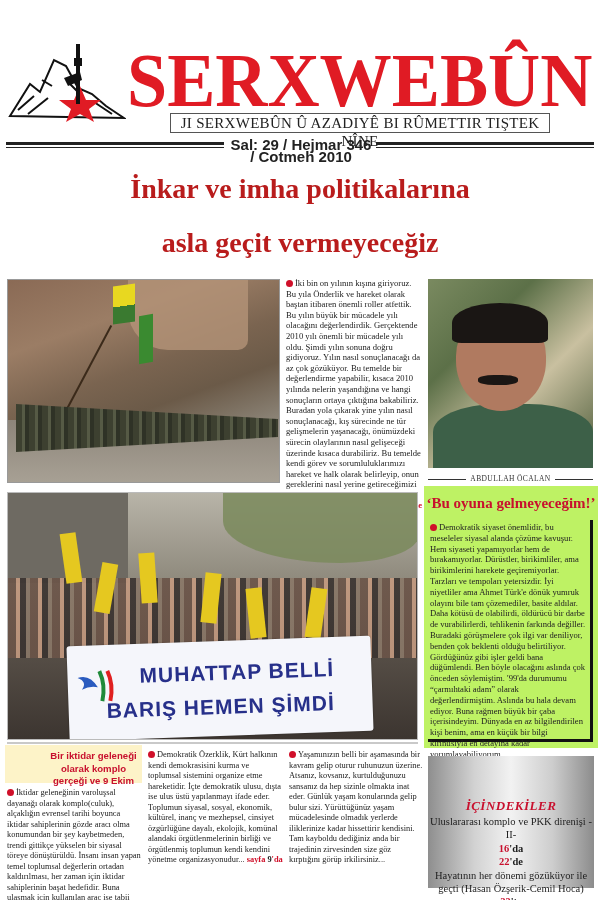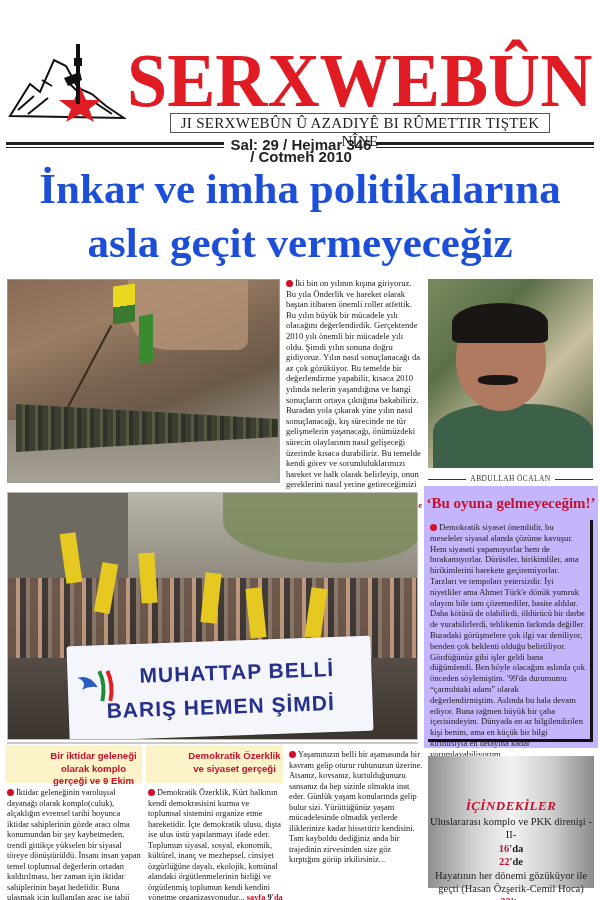--- a/index.html
+++ b/index.html
@@ -23,22 +23,22 @@
     .issue-bar .rule { position: absolute; top: 3px; height: 6px; border-top: 3px solid #222; border-bottom: 1px solid #222; }
     .issue-bar .rule.l { left: 0; width: 218px; }
     .issue-bar .rule.r { left: 370px; width: 218px; }
     .issue-bar .issue-text {
       position: absolute; left: 222px; top: 0; width: 146px; text-align: center;
       font-family: "Liberation Sans", sans-serif; font-weight: 700; font-size: 15px; line-height: 12px; color: #222;
     }
 
     .headline {
       position: absolute; left: 0; top: 162px; width: 600px; text-align: center;
-      font-family: "Liberation Serif", serif; font-weight: 700; color: #1d4ed8;
-      font-size: 43px; line-height: 54px;
+      font-family: "Liberation Serif", serif; font-weight: 700; color: #b91c1c;
+      font-size: 28px; line-height: 54px;
     }
 
     .photo1 {
       position: absolute; left: 7px; top: 279px; width: 273px; height: 204px;
       background:
         linear-gradient(180deg, rgba(0,0,0,0) 0%, rgba(0,0,0,0) 55%, rgba(60,60,40,0.0) 55%),
         linear-gradient(160deg, #8a6a55 0%, #9b7d65 25%, #7a6450 45%, #6b5a48 60%, #8a8275 78%, #9d968a 100%);
       overflow: hidden; border: 1px solid #999;
     }
     .photo1 .cliff { position: absolute; left: 120px; top: 0; width: 120px; height: 70px; background: #b49478; border-radius: 0 0 10px 40px; opacity: 0.8; }
@@ -69,21 +69,21 @@
     .photo-ocalan .moustache { position: absolute; left: 50px; top: 96px; width: 40px; height: 10px; background: #1a1614; border-radius: 40%; }
     .photo-ocalan .shirt { position: absolute; left: 5px; top: 125px; width: 160px; height: 70px; background: #3d6048; border-radius: 40% 40% 0 0; }
 
     .caption-rule { position: absolute; left: 428px; top: 473px; width: 165px; height: 12px; }
     .caption-rule .l, .caption-rule .r { position: absolute; top: 6px; height: 1px; background: #333; width: 38px; }
     .caption-rule .l { left: 0; } .caption-rule .r { right: 0; }
     .caption-rule .t { position: absolute; left: 38px; width: 89px; top: 0; text-align: center; font-size: 7.5px; line-height: 12px; letter-spacing: 0.4px; color: #333; }
 
     .interview {
       position: absolute; left: 424px; top: 486px; width: 174px; height: 262px;
-      background: #c4b5fd;
+      background: #bef264;
     }
     .interview h2 {
       position: absolute; left: 0; top: 8px; width: 174px; text-align: center;
       color: #c8102e; font-weight: 700; font-size: 15px; line-height: 18px;
     }
     .interview .box {
       position: absolute; left: 4px; top: 34px; width: 165px; height: 222px;
       border-right: 3px solid #111; border-bottom: 3px solid #111;
       font-size: 8.6px; line-height: 10.8px; color: #222; padding: 2px 4px 16px 2px;
     }
@@ -216,21 +216,20 @@
 
 <div class="sub-article sub1">
   <div class="sub-head">Bir iktidar geleneği olarak komplo gerçeği ve 9 Ekim</div>
   <div class="sub-body">
     <span class="bullet"></span><span>İktidar geleneğinin varoluşsal dayanağı olarak komplo(culuk), alçaklığın evrensel tarihi boyunca iktidar sahiplerinin gözde aracı olma konumundan bir şey kaybetmeden, trendi gittikçe yükselen bir siyasal töreye dönüştürüldü. İnsanı insan yapan temel toplumsal değerlerin ortadan kaldırılması, her zaman için iktidar sahiplerinin başat hedefidir. Buna ulaşmak için kullanılan araç ise tabii komplodur...</span>
     
   </div>
 </div>
 
 <div class="sub-article sub2">
-  <div class="sub-head">Demokratik Özerklik ve siyaset gerçeği</div>
   <div class="sub-body">
     <span class="bullet"></span><span>Demokratik Özerklik, Kürt halkının kendi demokrasisini kurma ve toplumsal sistemini organize etme hareketidir. İçte demokratik ulusu, dışta ise ulus üstü yapılanmayı ifade eder. Toplumun siyasal, sosyal, ekonomik, kültürel, inanç ve mezhepsel, cinsiyet özgürlüğüne dayalı, ekolojik, komünal alandaki örgütlenmelerinin birliği ve örgütlenmiş toplumun kendi kendini yönetme organizasyonudur...</span>
     <span class="sayfa"><span>sayfa </span><span class="num">9</span><span>'da</span></span>
   </div>
 </div>
 
 <div class="sub-article sub3">
   <div class="sub-body">
     <span class="bullet"></span><span>Yaşamınızın belli bir aşamasında bir kavram gelip oturur ruhunuzun üzerine. Atsanız, kovsanız, kurtulduğunuzu sansanız da hep sizinle olmakta inat eder. Günlük yaşam konularında gelip bulur sizi. Yürüttüğünüz yaşam mücadelesinde olmadık yerlerde iliklerinize kadar hissettirir kendisini. Tam kayboldu dediğiniz anda bir trajedinin zirvesinden size göz kırptığını görüp irkilirsiniz...</span>
     

